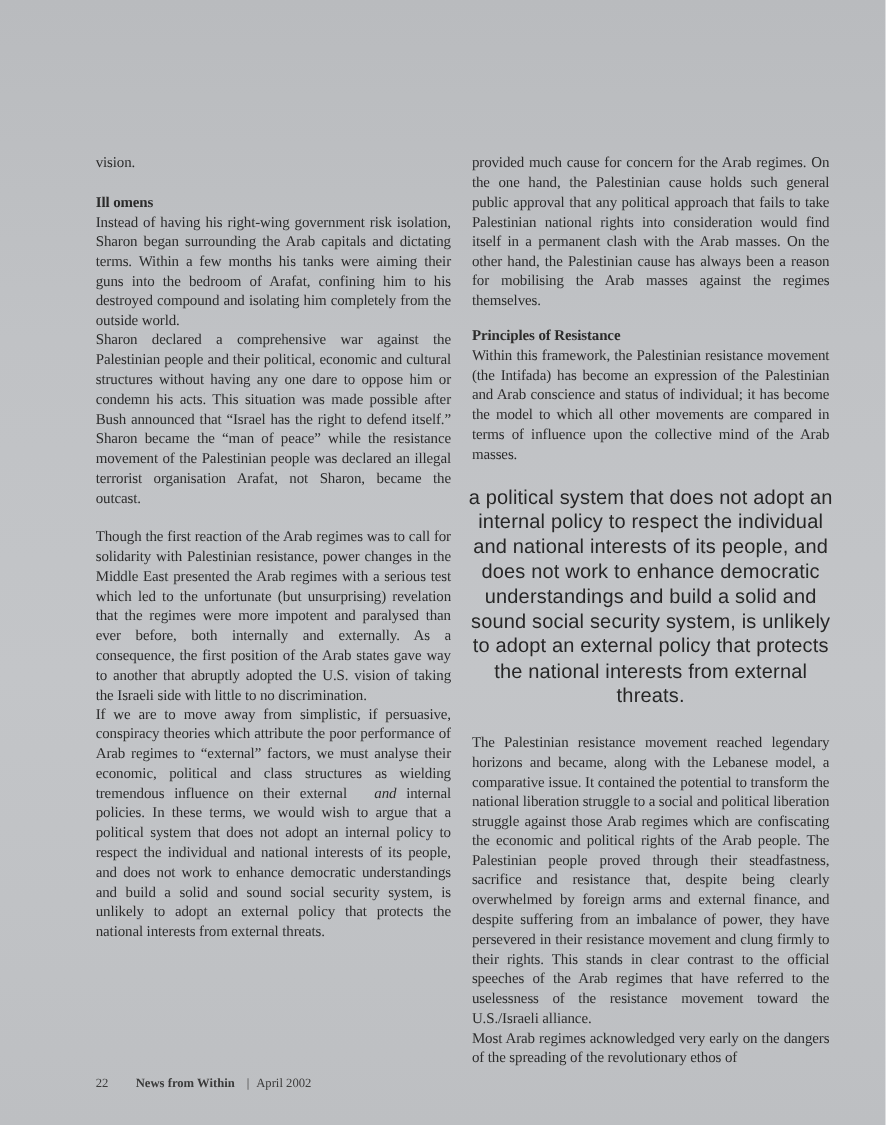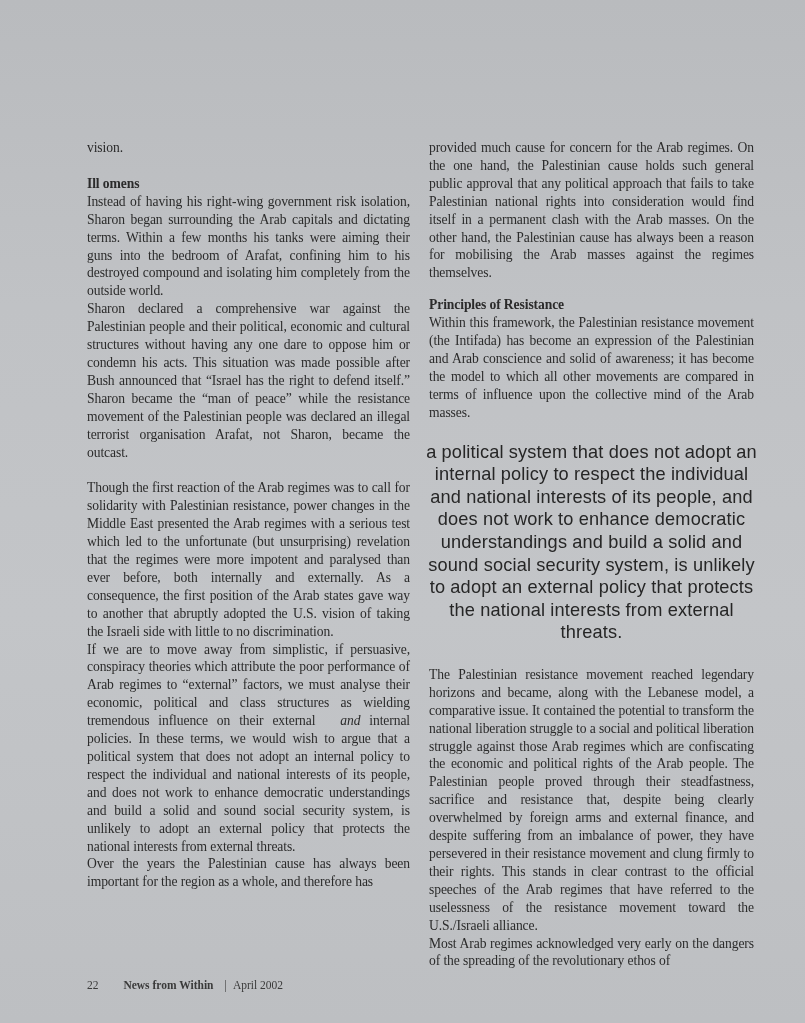--- a/index.html
+++ b/index.html
@@ -75,29 +75,28 @@
     <p>vision.</p>
     <div class="gap"></div>
 
     <h3>Ill omens</h3>
     <p>Instead of having his right-wing government risk isolation, Sharon began surrounding the Arab capitals and dictating terms. Within a few months his tanks were aiming their guns into the bedroom of Arafat, confining him to his destroyed compound and isolating him completely from the outside world.</p>
     <p>Sharon declared a comprehensive war against the Palestinian people and their political, economic and cultural structures without having any one dare to oppose him or condemn his acts. This situation was made possible after Bush announced that “Israel has the right to defend itself.” Sharon became the “man of peace” while the resistance movement of the Palestinian people was declared an illegal terrorist organisation Arafat, not Sharon, became the outcast.</p>
     <div class="gap"></div>
 
     <p>Though the first reaction of the Arab regimes was to call for solidarity with Palestinian resistance, power changes in the Middle East presented the Arab regimes with a serious test which led to the unfortunate (but unsurprising) revelation that the regimes were more impotent and paralysed than ever before, both internally and externally. As a consequence, the first position of the Arab states gave way to another that abruptly adopted the U.S. vision of taking the Israeli side with little to no discrimination.</p>
     <p><span>If we are to move away from simplistic, if persuasive, conspiracy theories which attribute the poor performance of Arab regimes to “external” factors, we must analyse their economic, political and class structures as wielding tremendous influence on their external </span><em>and</em><span> internal policies.  In these terms, we would wish to argue that a political system that does not adopt an internal policy to respect the individual and national interests of its people, and does not work to enhance democratic understandings and build a solid and sound social security system, is unlikely to adopt an external policy that protects the national interests from external threats.</span></p>
-    <p>Over the years the Palestinian cause has always been important for the region as a whole, and therefore has</p>
   </div>
 
   <div class="col col-right">
     <p>provided much cause for concern for the Arab regimes. On the one hand, the Palestinian cause holds such general public approval that any political approach that fails to take Palestinian national rights into consideration would find itself in a permanent clash with the Arab masses. On the other hand, the Palestinian cause has always been a reason for mobilising the Arab masses against the regimes themselves.</p>
     <div class="gap-sm"></div>
 
     <h3>Principles of Resistance</h3>
-    <p>Within this framework, the Palestinian resistance movement (the Intifada) has become an expression of the Palestinian and Arab conscience and solid of awareness; it has become the model to which all other movements are compared in terms of influence upon the collective mind of the Arab masses.</p>
+    <p>Within this framework, the Palestinian resistance movement (the Intifada) has become an expression of the Palestinian and Arab conscience and status of individual; it has become the model to which all other movements are compared in terms of influence upon the collective mind of the Arab masses.</p>
 
     <div class="pullquote">a political system that does not adopt an internal policy to respect the individual and national interests of its people, and does not work to enhance democratic understandings and build a solid and sound social security system, is unlikely to adopt an external policy that protects the national interests from external threats.</div>
 
     <p>The Palestinian resistance movement reached legendary horizons and became, along with the Lebanese model, a comparative issue. It contained the potential to transform the national liberation struggle to a social and political liberation struggle against those Arab regimes which are confiscating the economic and political rights of the Arab people. The Palestinian people proved through their steadfastness, sacrifice and resistance that, despite being clearly overwhelmed by foreign arms and external finance, and despite suffering from an imbalance of power, they have persevered in their resistance movement and clung firmly to their rights. This stands in clear contrast to the official speeches of the Arab regimes that have referred to the uselessness of the resistance movement toward the U.S./Israeli alliance.</p>
     <p>Most Arab regimes acknowledged very early on the dangers of the spreading of the revolutionary ethos of</p>
   </div>
 
   <div class="footer">
     <span class="num">22</span>
     <span class="pub">News from Within</span>

